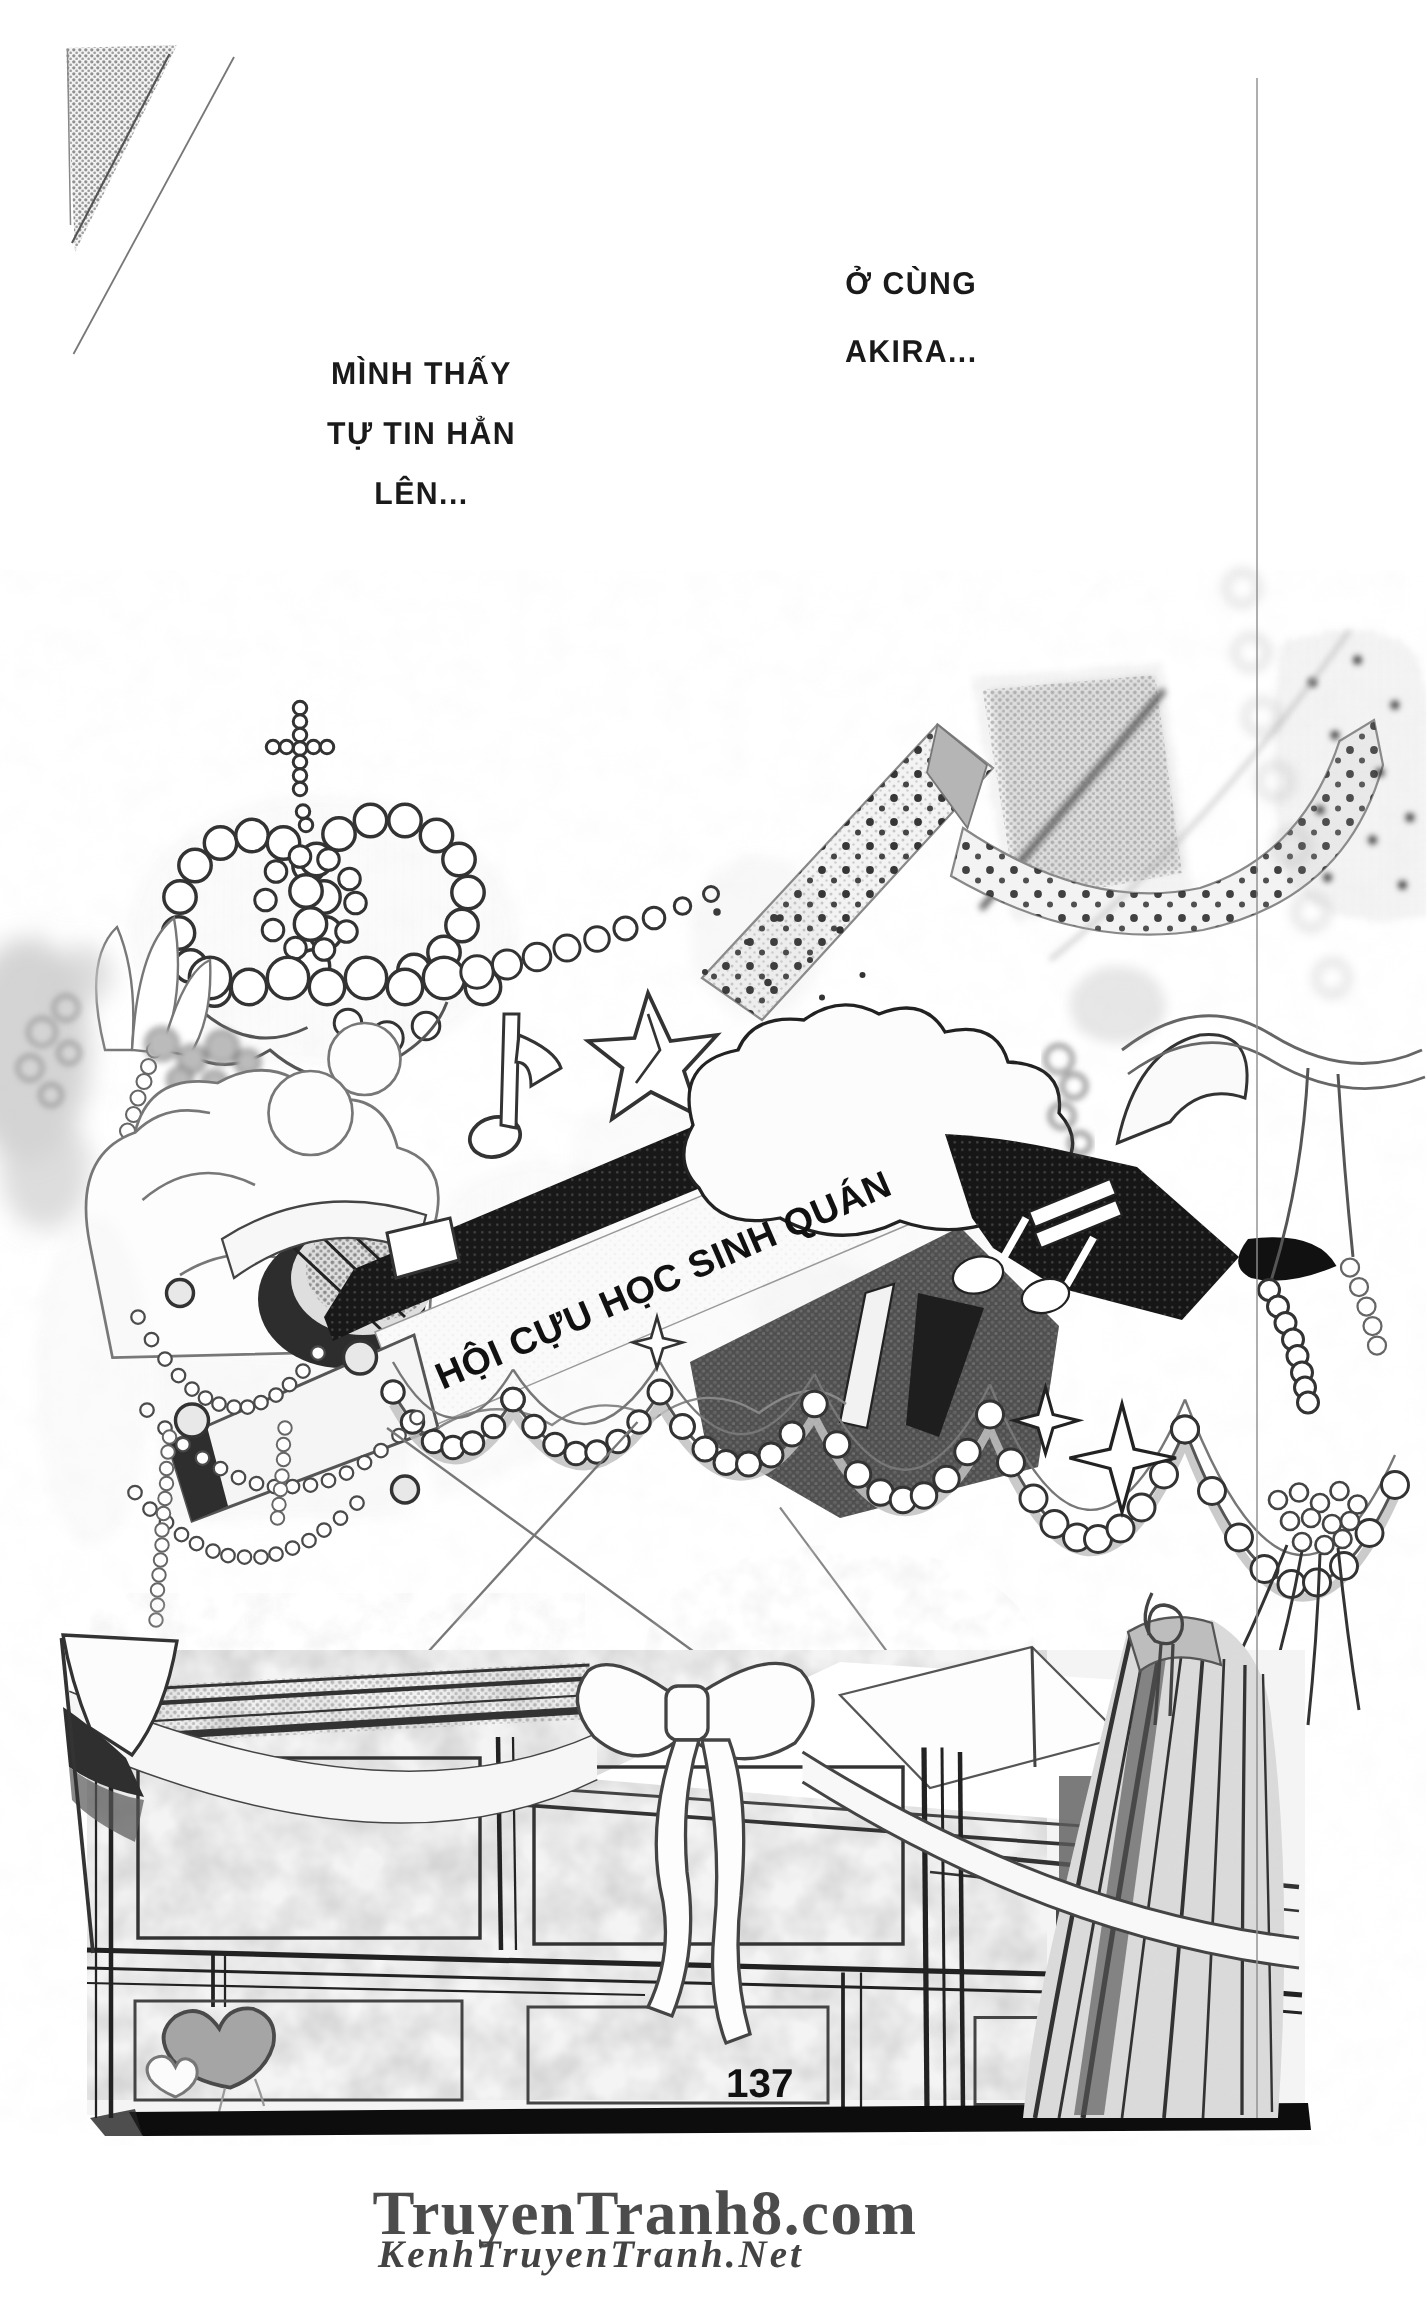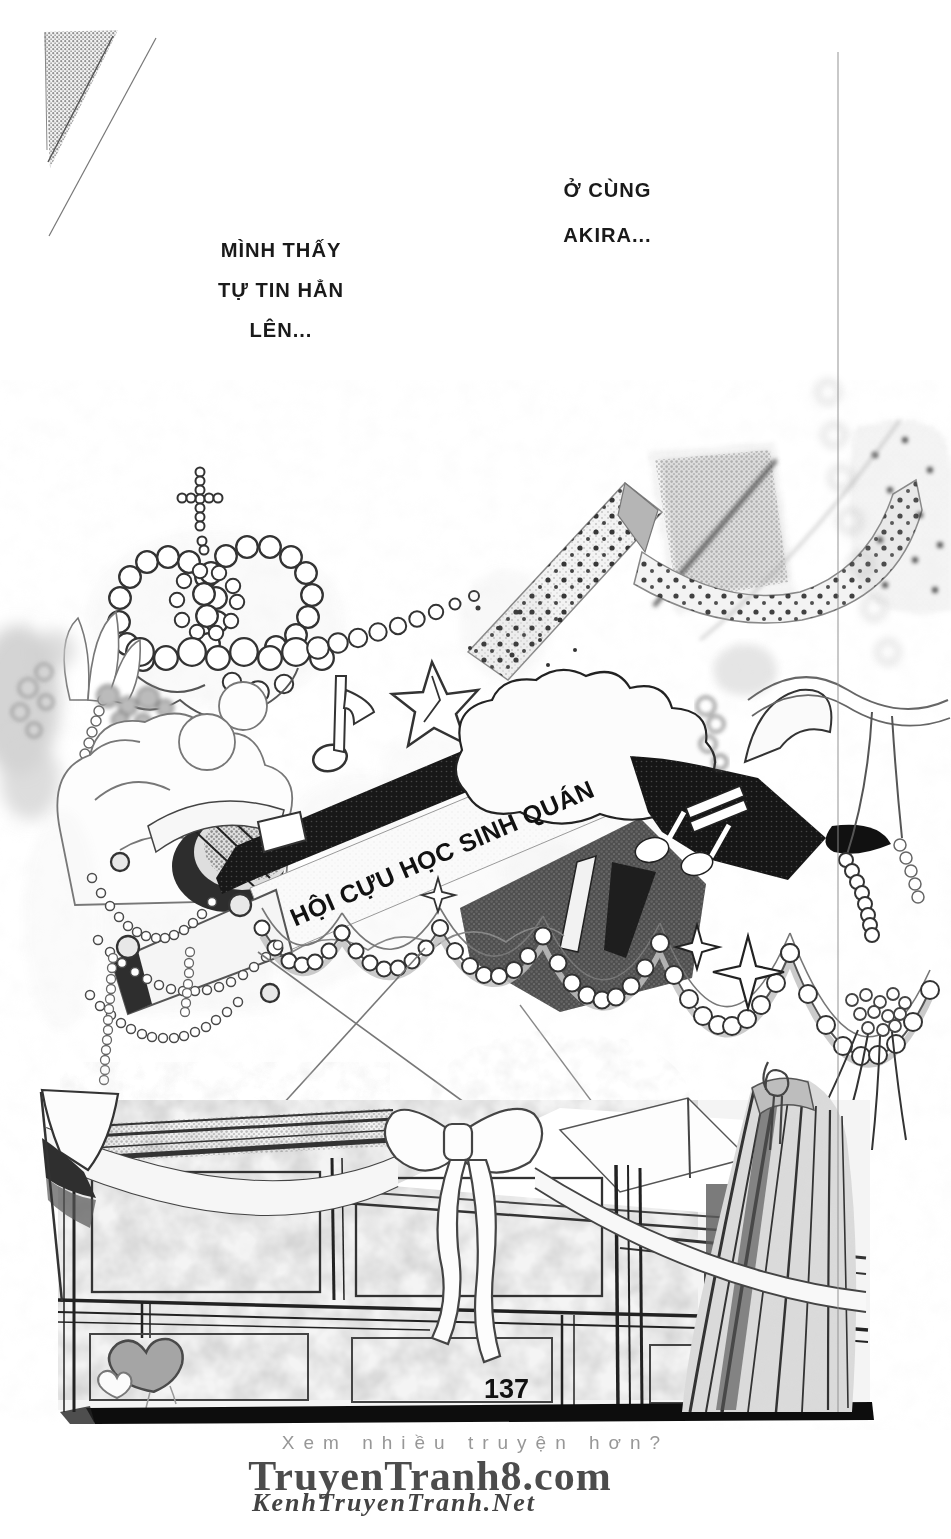--- a/index.html
+++ b/index.html
@@ -713,16 +713,15 @@
 <path d="M535,1188 Q700,1292 866,1312" fill="none" stroke="#444" stroke-width="2"></path>
 </g>
 
 <line x1="838" y1="52" x2="838" y2="1412" stroke="#8f8f8f" stroke-width="1.2" opacity="0.8"></line>
 </svg>
 
 <div class="dlg" style="left:170px;top:230px;width:222px;">MÌNH THẤY<br>TỰ TIN HẲN<br>LÊN...</div>
 
 <div class="dlg" style="left:520px;top:167px;width:175px;line-height:45px;">Ở CÙNG<br>AKIRA...</div>
 
-<div style="position:absolute;left:0;top:1432px;width:951px;text-align:center;color:#979797;font-size:19px;letter-spacing:9px;">Xem nhiều truyện hơn?</div>
 <div style="position:absolute;left:0;top:1452px;width:860px;text-align:center;color:#4c4c4c;font-size:42px;font-weight:bold;font-family:'Liberation Serif',serif;letter-spacing:1px;">TruyenTranh8.com</div>
 <div style="position:absolute;left:0;top:1488px;width:764px;text-align:center;color:#434343;font-size:26px;font-weight:bold;font-style:italic;font-family:'Liberation Serif',serif;letter-spacing:2px;padding-left:12px;">KenhTruyenTranh.Net</div>
 </div>
 
 </body></html>

